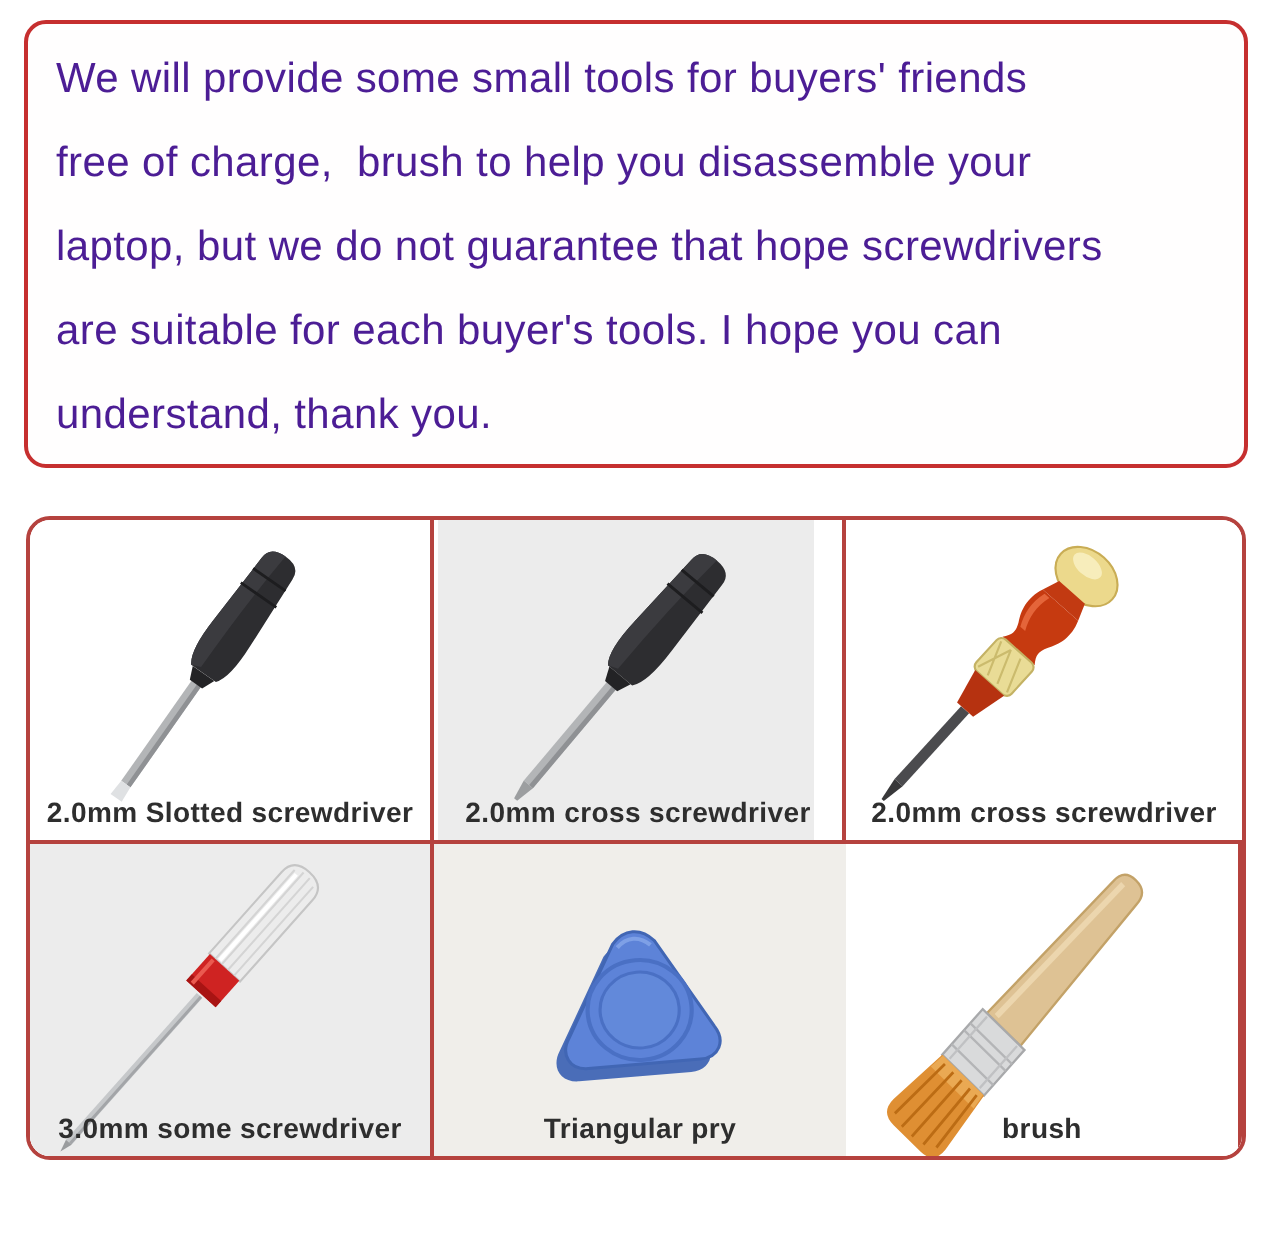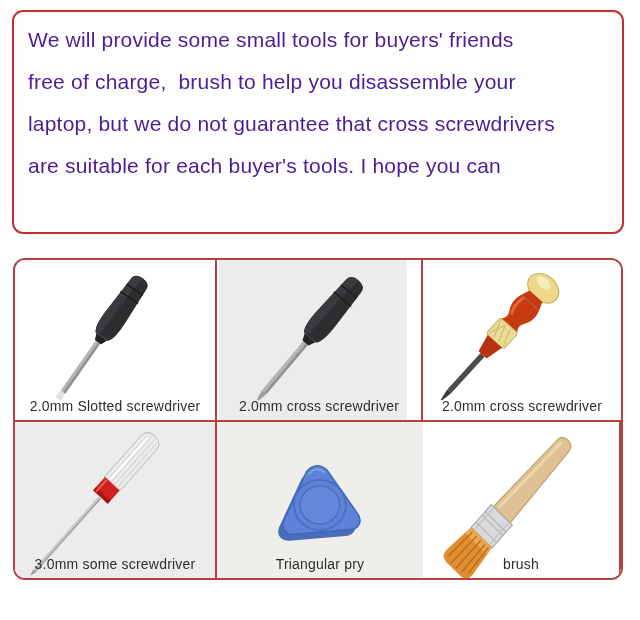--- a/index.html
+++ b/index.html
@@ -17,41 +17,42 @@
     height:42px;line-height:42px;font-size:21px;color:#4c1d95;
     white-space:pre;letter-spacing:.2px;
   }
   
   .grid{
     position:absolute;left:13px;top:258px;width:610px;height:322px;
     box-sizing:border-box;border:2px solid #b5423e;border-radius:12px;
     overflow:hidden;background:#ffffff;
     display:grid;grid-template-columns:202px 206px 198px;grid-template-rows:162px 156px;
   }
-  .cell{position:relative;box-sizing:border-box;background:#ffffff;}
+  .cell{position:relative;box-sizing:border-box;background:#ffffff;font-weight:bold;}
   .cell.bR{border-right:2px solid #b5423e;}
   .cell.bB{border-bottom:2px solid #b5423e;}
   .photo-bg{position:absolute;background:#ececec;}
   .bg-full{top:0;bottom:0;left:0;right:0;}
   .bg-inset-right{top:0;bottom:0;left:2px;right:14px;}
   .bg-warm{background:#f0eeea;}
   .cell svg{position:absolute;top:0;left:0;width:100%;height:100%;display:block;}
   .tool-label{
     position:absolute;left:0;right:0;bottom:6px;text-align:center;
     font-size:14px;color:#2e2e2e;letter-spacing:.2px;
   }
 </style>
 </head>
 <body>
 
 <div class="notice">
   <div class="notice-line">We will provide some small tools for buyers' friends</div>
   <div class="notice-line">free of charge,  brush to help you disassemble your</div>
-  <div class="notice-line">laptop, but we do not guarantee that cross screwdrivers</div>
+  <div class="notice-line">laptop, but we do not guarantee that hope screwdrivers</div>
   <div class="notice-line">are suitable for each buyer's tools. I hope you can</div>
+  <div class="notice-line">understand, thank you.</div>
 </div>
 
 <div class="grid">
 
   <div class="cell bR bB">
     <svg viewBox="0 0 202 162" preserveAspectRatio="none">
       <g transform="translate(86 80) rotate(35) scale(0.95) translate(0 5)">
         <rect x="-3" y="-6" width="6" height="70" fill="#b3b5b7"></rect>
         <rect x="0.5" y="-6" width="2.5" height="70" fill="#8f9194"></rect>
         <path d="M -3,64 L 3,64 L 3.6,73 L -3.6,73 Z" fill="#dfe1e3"></path>

